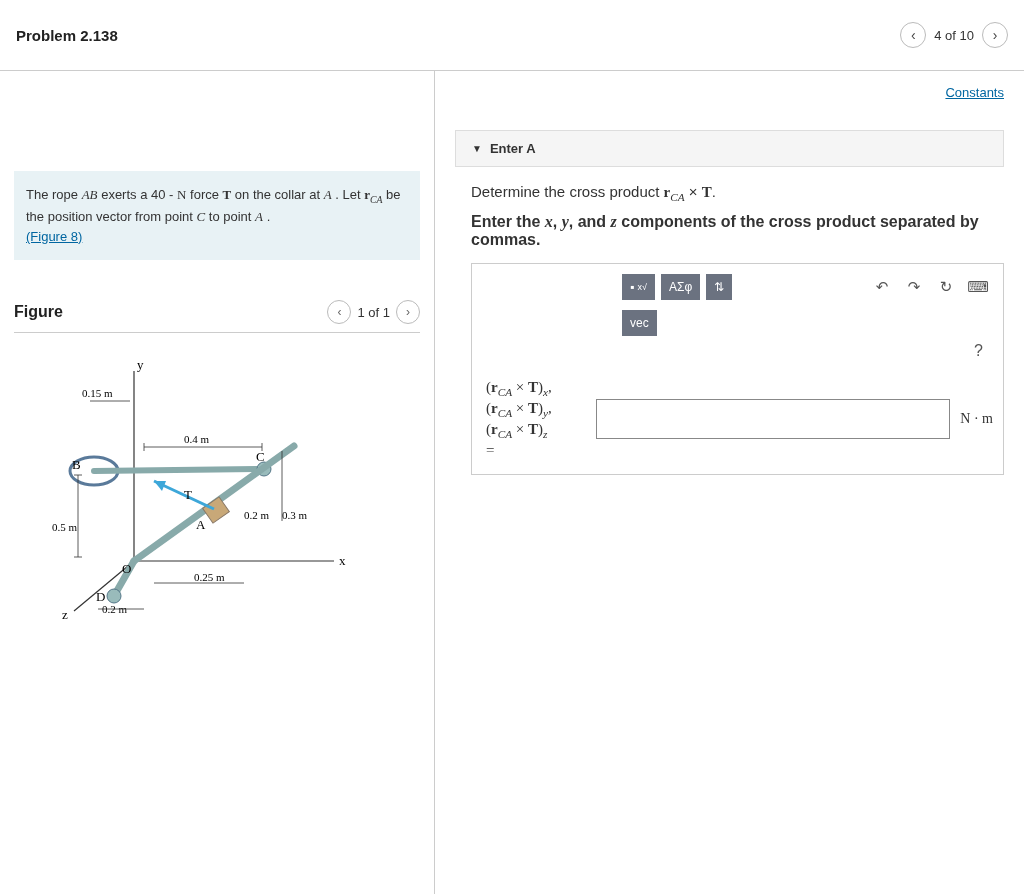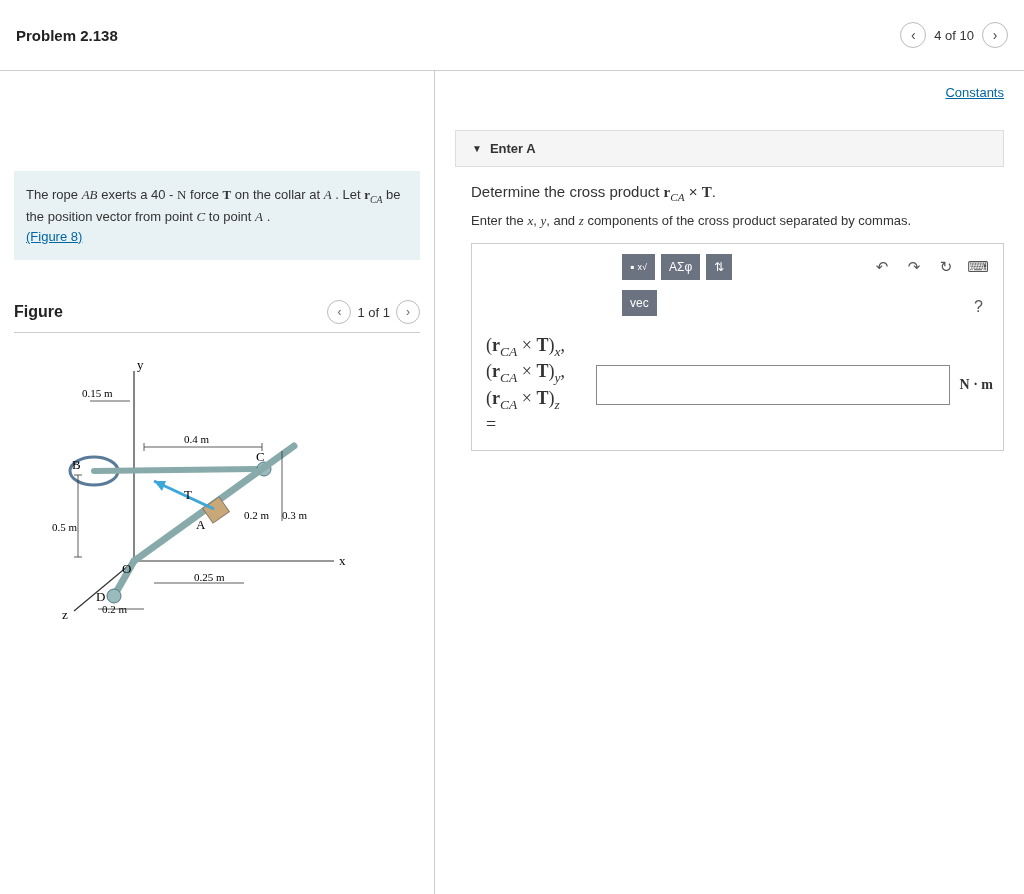--- a/index.html
+++ b/index.html
@@ -19,32 +19,32 @@
   .figure-header { display: flex; align-items: center; justify-content: space-between; border-bottom: 1px solid #ccc; padding-bottom: 8px; }
   .figure-title { font-weight: bold; font-size: 16px; color: #222; }
   .figure-nav { display: flex; align-items: center; gap: 6px; }
   .figure-nav-btn { width: 24px; height: 24px; border: 1px solid #bbb; border-radius: 50%; background: #fff; display: flex; align-items: center; justify-content: center; cursor: pointer; font-size: 12px; color: #666; }
   .figure-img { padding: 18px 0 0 20px; }
   .part-panel { margin: 20px 20px 0 20px; }
   .part-header { background: #f5f5f5; border: 1px solid #ddd; padding: 10px 16px; font-weight: bold; font-size: 13px; display: flex; align-items: center; gap: 8px; cursor: pointer; }
   .part-header .caret { font-size: 10px; }
   .part-body { padding: 16px 0 0 16px; }
   .prompt-text { font-size: 15px; margin-bottom: 10px; }
-  .prompt-bold { font-size: 13px; font-weight: normal; margin-bottom: 14px; }
+  .prompt-bold { font-size: 16px; font-weight: bold; margin-bottom: 14px; }
   .answer-box { border: 1px solid #ccc; margin-top: 6px; }
   .toolbar { background: #fff; padding: 10px 12px 6px 150px; display: flex; align-items: center; gap: 6px; }
   .tool-btn { background: #6b7280; color: #fff; border: none; padding: 6px 8px; font-size: 12px; cursor: pointer; display: inline-flex; align-items: center; min-height: 26px; }
   .tool-spacer { flex: 1; }
   .tool-icon { width: 26px; height: 24px; display: inline-flex; align-items: center; justify-content: center; color: #555; cursor: pointer; font-size: 15px; }
-  .vec-row { padding: 4px 12px 10px 150px; display: flex; gap: 6px; align-items: flex-end; }
+  .vec-row { padding: 4px 12px 10px 150px; display: flex; gap: 6px; align-items: flex-start; flex-direction: column; }
   .help-icon { margin-left: auto; font-size: 16px; color: #555; padding-right: 8px; }
   .input-row { display: flex; align-items: center; padding: 8px 6px 14px 14px; gap: 10px; }
-  .lhs { font-family: 'Times New Roman', serif; font-size: 18px; line-height: 1.25; min-width: 100px; }
+  .lhs { font-family: 'Times New Roman', serif; font-size: 15px; line-height: 1.25; min-width: 100px; }
   .answer-input { flex: 1; border: 1px solid #888; height: 40px; padding: 4px 8px; font-size: 14px; }
-  .unit { font-family: 'Times New Roman', serif; font-size: 14px; padding-right: 4px; font-weight: bold; }
+  .unit { font-family: 'Times New Roman', serif; font-size: 14px; padding-right: 4px; }
   .submit-row { margin-top: 16px; display: flex; align-items: center; gap: 20px; }
   .submit-btn { background: #0075a3; color: #fff; border: none; padding: 9px 18px; font-size: 13px; cursor: pointer; }
   .feedback-row { margin: 40px 20px 0 20px; display: flex; align-items: center; justify-content: space-between; }
   .next-btn { background: #eee; border: 1px solid #ccc; padding: 8px 14px; font-size: 13px; font-weight: bold; cursor: pointer; color: #333; }
   .sub { font-size: 0.75em; vertical-align: sub; font-style: italic; }
   .serif { font-family: 'Times New Roman', serif; }
   svg text { font-family: 'Times New Roman', serif; }
 </style>
 </head>
 <body>

